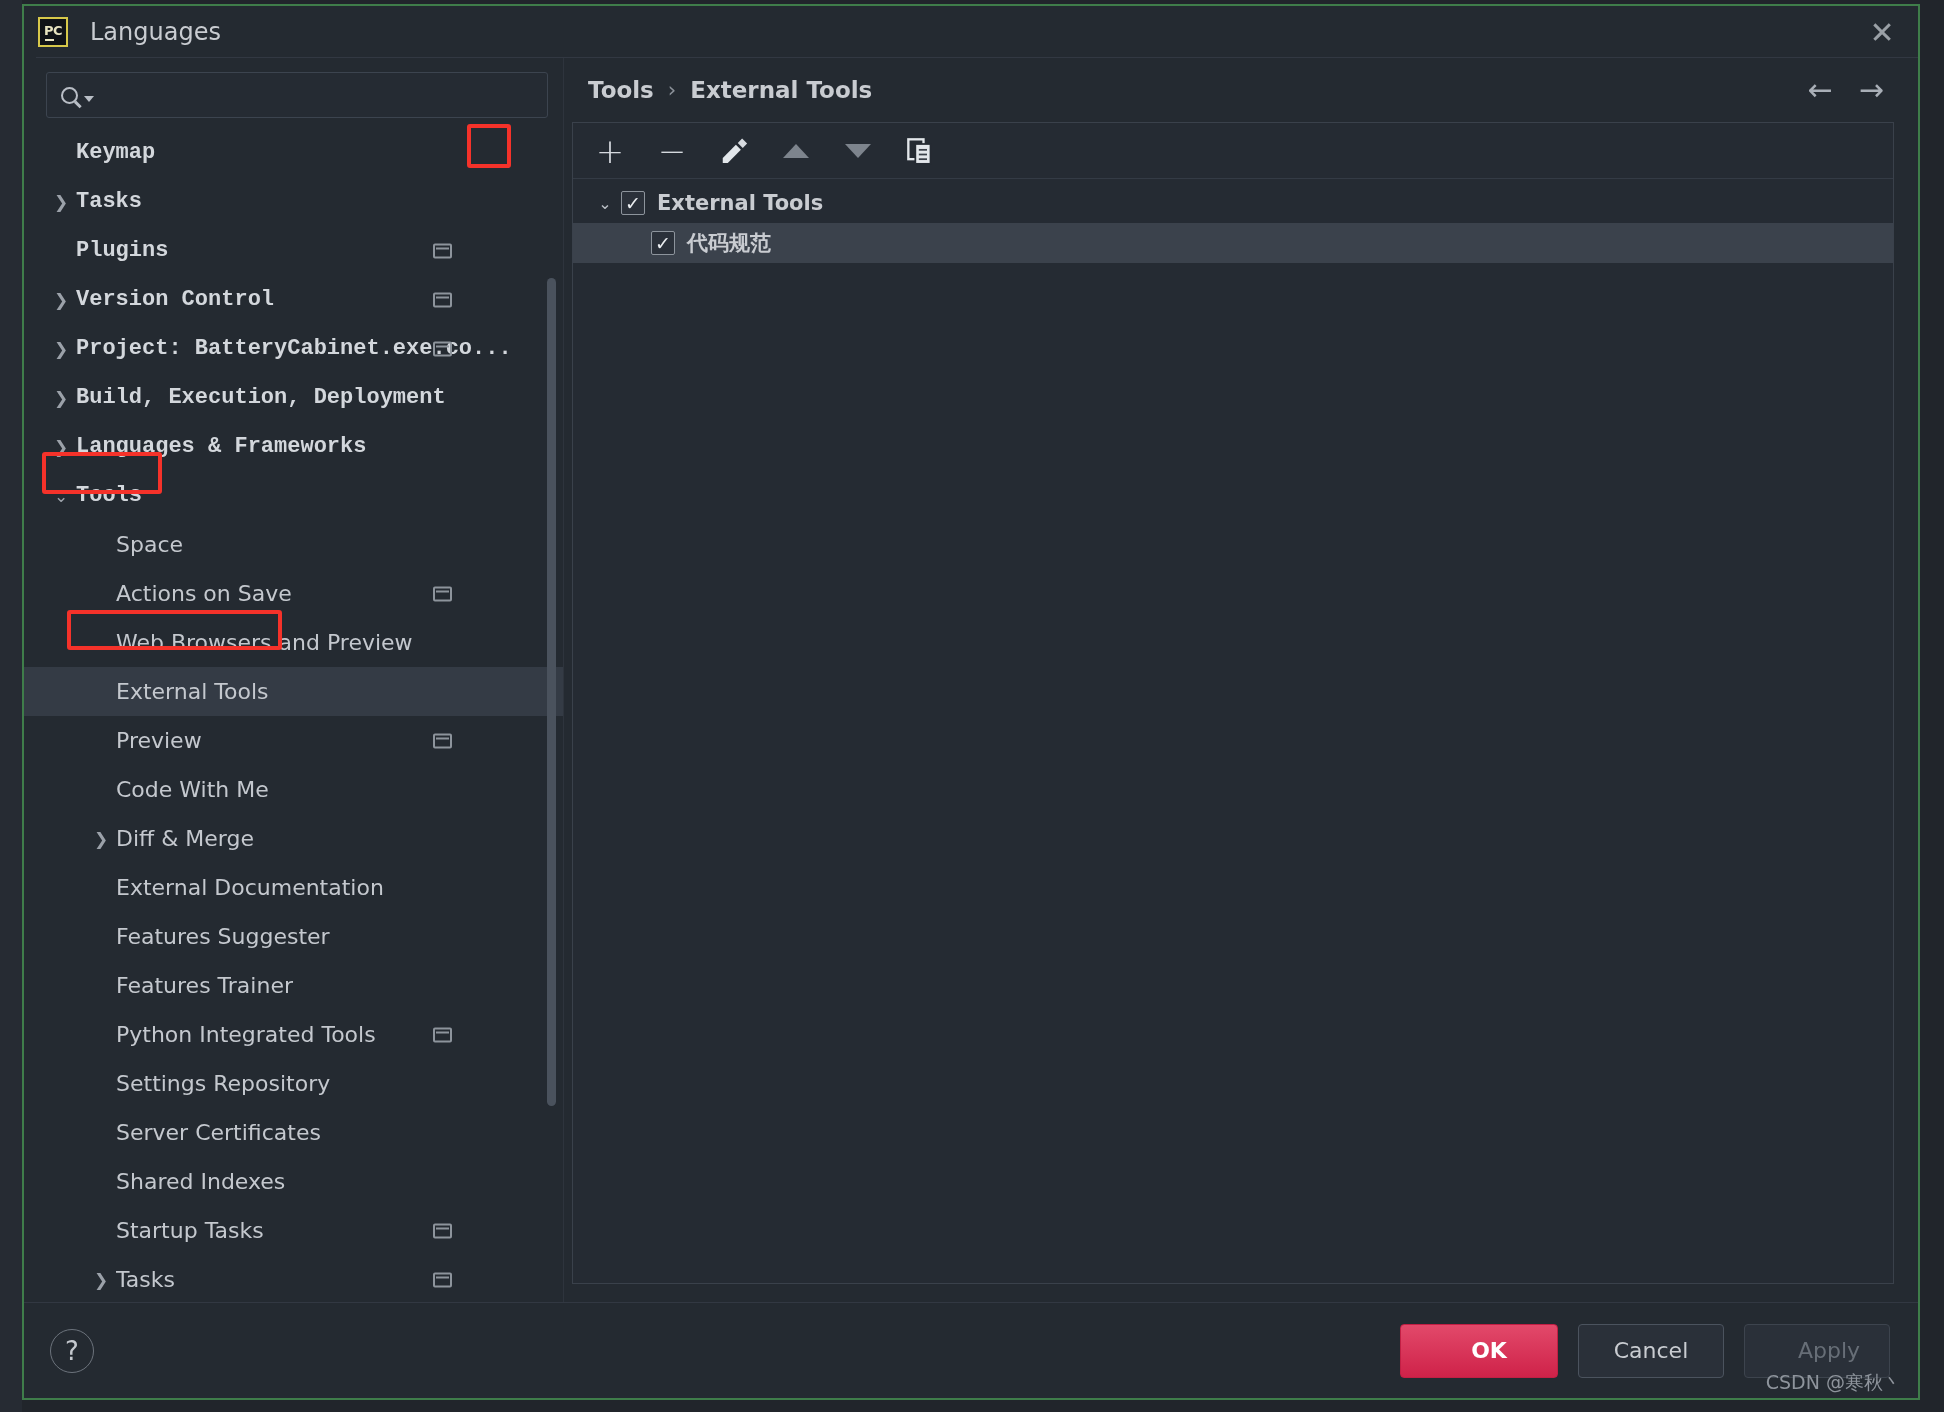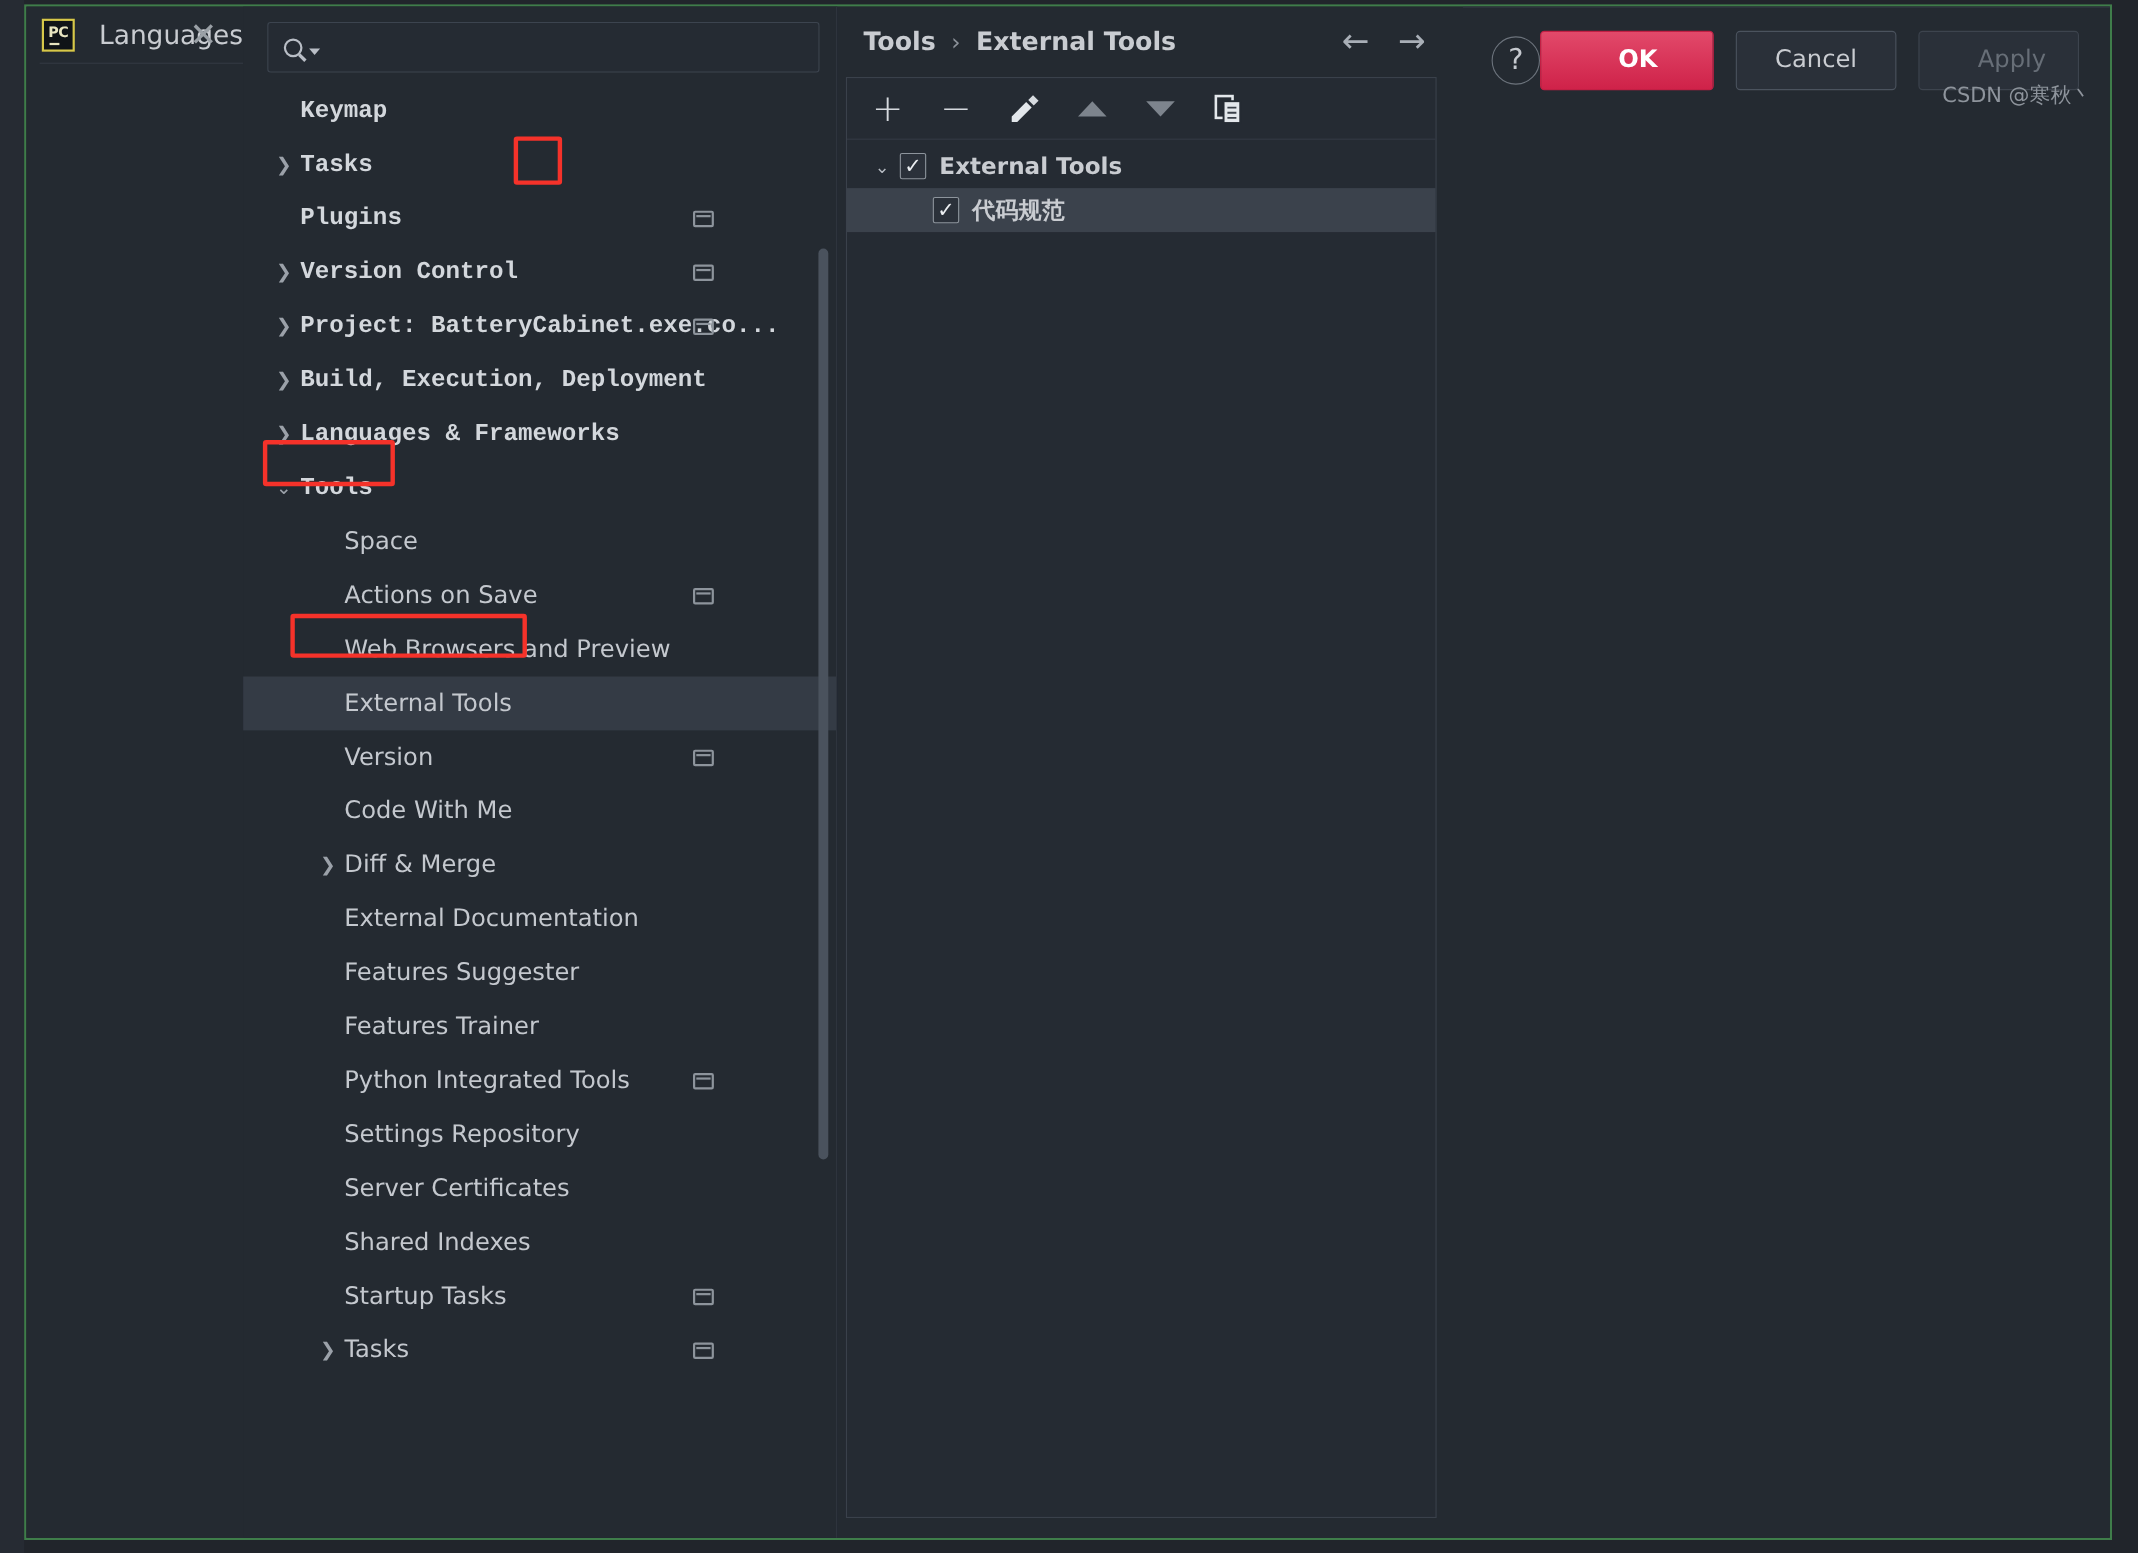--- a/index.html
+++ b/index.html
@@ -22,21 +22,21 @@
     position: absolute; left: 22px; top: 4px;
     width: 1898px; height: 1396px;
     border: 2px solid #3f7d4a;
   }
 
   .dialog {
     position: absolute;
     left: 24px; top: 6px;
     width: 1894px; height: 1392px;
     background: #242a31;
-    display: flex; flex-direction: row;
+    display: flex; flex-direction: column;
   }
 
   
   .titlebar {
     height: 52px; flex: 0 0 52px;
     display: flex; align-items: center;
     padding: 0 0 0 14px;
     position: relative;
   }
   .pc-icon {
@@ -348,21 +348,21 @@
             <div class="row child">
               <span class="arrow empty">❯</span>
               <span class="lbl">Web Browsers and Preview</span>
             </div>
             <div class="row child selected">
               <span class="arrow empty">❯</span>
               <span class="lbl">External Tools</span>
             </div>
             <div class="row child">
               <span class="arrow empty">❯</span>
-              <span class="lbl">Version</span>
+              <span class="lbl">Preview</span>
               <span class="win-ind"></span>
             </div>
             <div class="row child">
               <span class="arrow empty">❯</span>
               <span class="lbl">Code With Me</span>
             </div>
             <div class="row child">
               <span class="arrow">❯</span>
               <span class="lbl">Diff &amp; Merge</span>
             </div>

